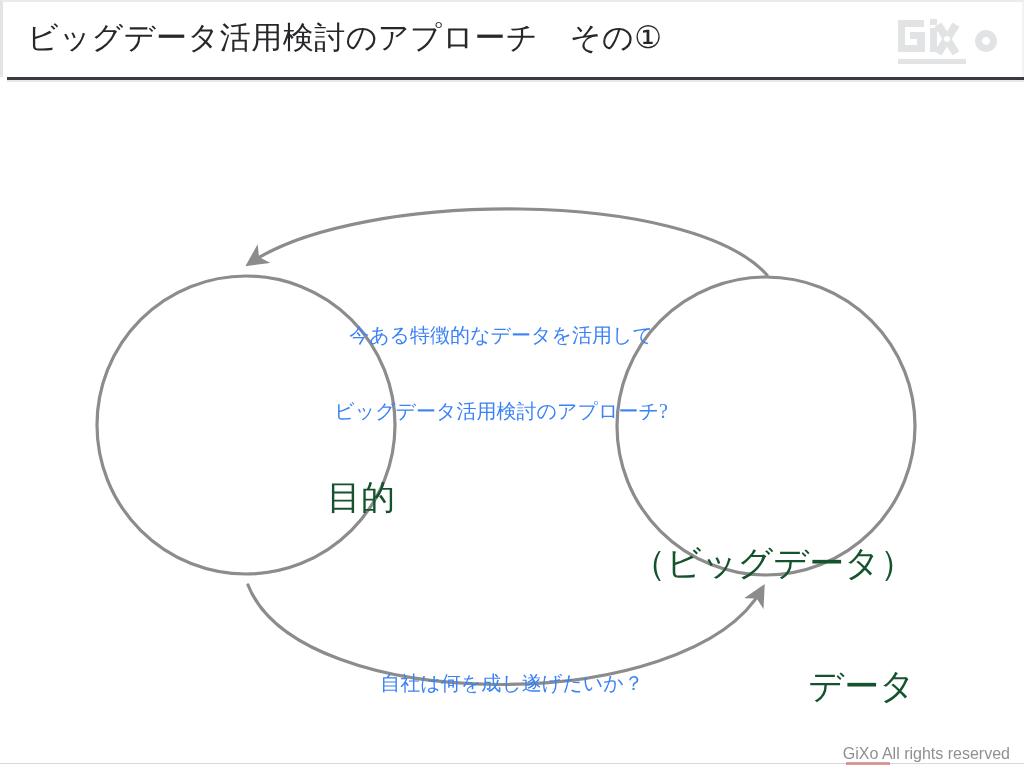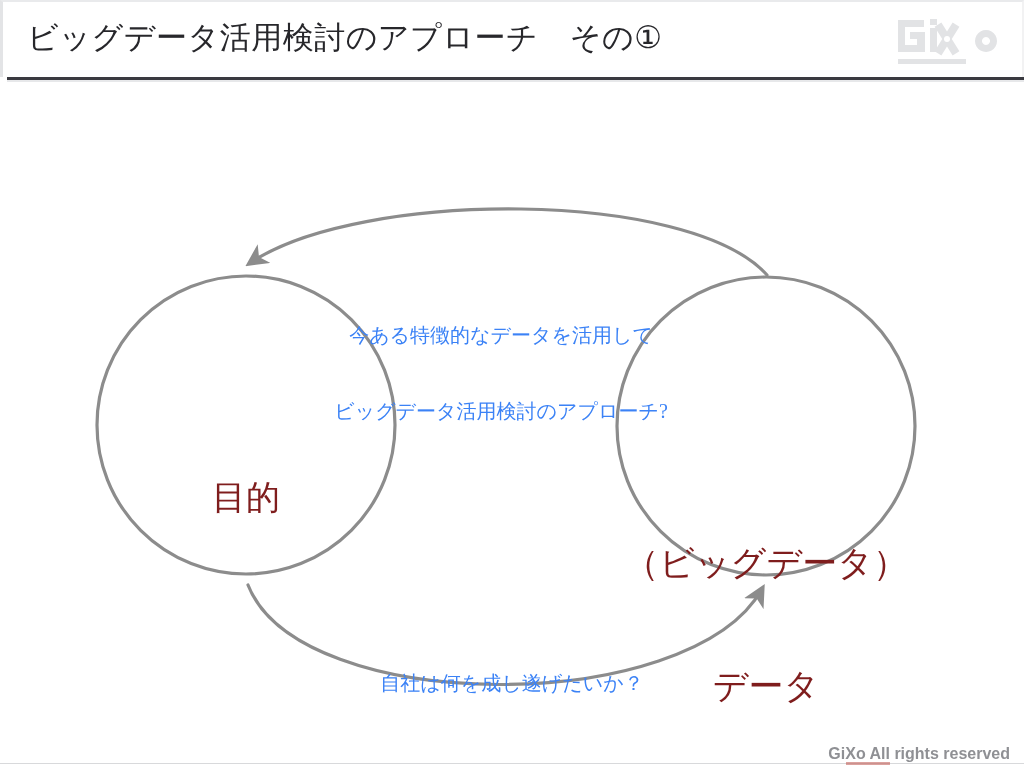--- a/index.html
+++ b/index.html
@@ -78,22 +78,22 @@
     top: 77px;
     width: 1024px;
     height: 660px;
   }
   .diagram svg {
     display: block;
   }
 
   .circle-label {
     position: absolute;
-    text-align: center;
-    color: #7f1d1d;
+    text-align: right;
+    color: #14532d;
     white-space: pre;
     line-height: 1.18;
   }
   .circle-label.left {
     left: 97px;
     top: 400px;
     width: 298px;
     font-size: 34px;
   }
   .circle-label.right {
@@ -123,21 +123,20 @@
     width: 424px;
   }
 
   
   .footer {
     position: absolute;
     left: 0;
     top: 737px;
     width: 1024px;
     height: 36px;
-    font-weight: bold;
   }
   .footer-rule {
     position: absolute;
     left: 0;
     top: 26px;
     width: 1024px;
     height: 1px;
     background: #d8d9db;
   }
   .footer-note {

